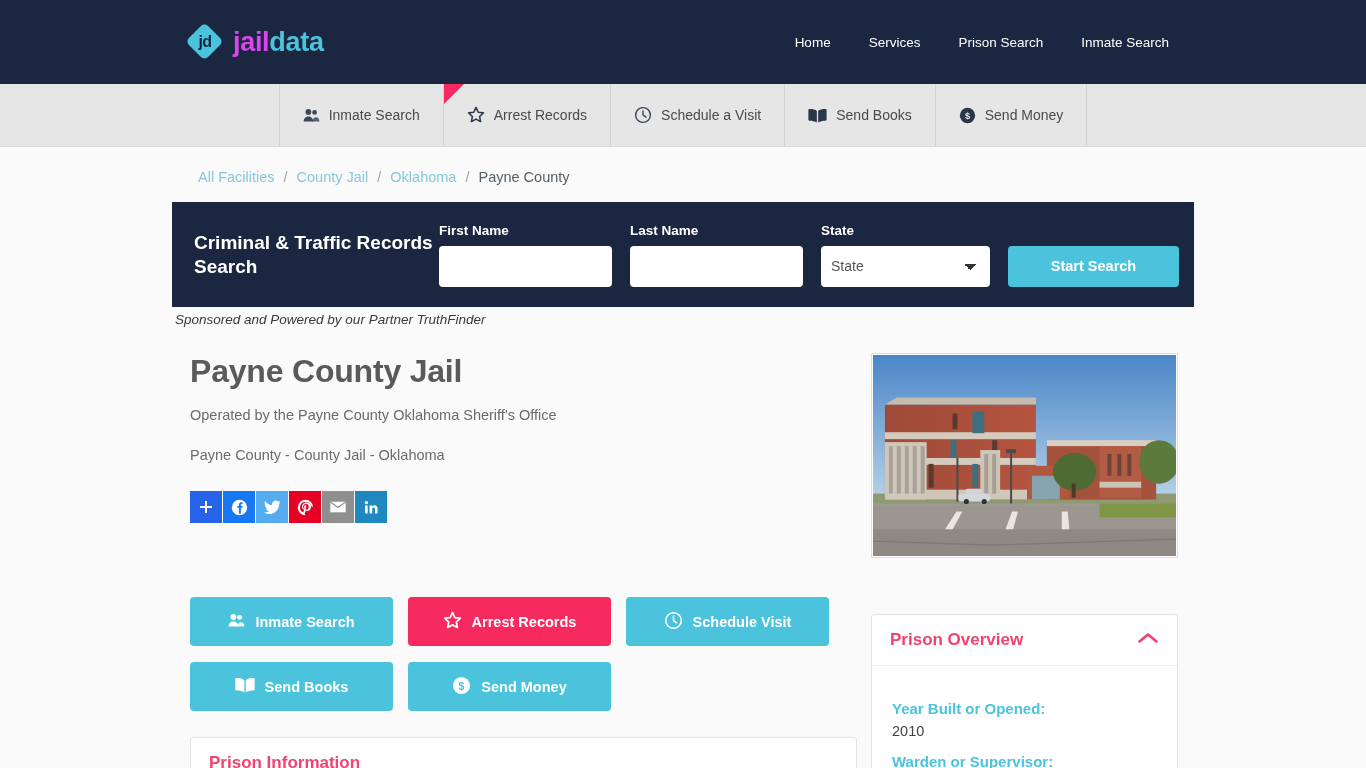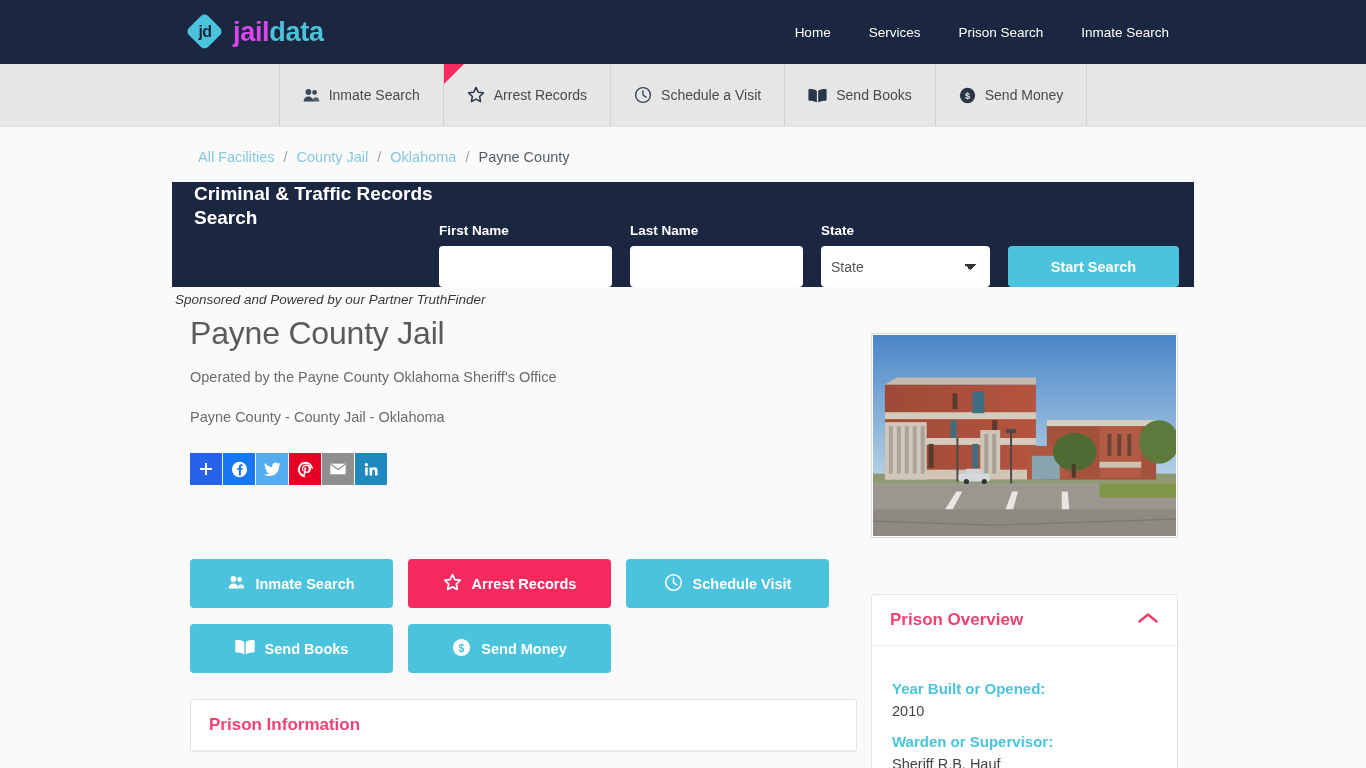--- a/index.html
+++ b/index.html
@@ -7,21 +7,21 @@
     margin: 0; padding: 0;
     width: 1366px; height: 768px;
     overflow: hidden;
     background: #fafafa;
     font-family: "Liberation Sans", sans-serif;
     color: #333;
   }
 
   
   .top-header {
-    height: 64px;
+    height: 84px;
     background: #1b2740;
     display: flex;
     align-items: center;
     position: relative;
   }
   .logo-wrap {
     position: absolute;
     left: 186px;
     display: flex;
     align-items: center;
@@ -129,20 +129,21 @@
   .breadcrumb a { color: #86c7e0; text-decoration: none; }
   .breadcrumb .sep { color: #9aa3ab; }
   .breadcrumb .current { color: #555e66; }
 
   
   .search-panel {
     margin-top: 17px;
     background: #1b2740;
     height: 105px;
     display: flex;
+    align-items: center;
     padding: 0 22px;
   }
   .search-title {
     color: #ffffff;
     font-size: 19px;
     font-weight: bold;
     line-height: 1.25;
     width: 245px;
     flex-shrink: 0;
   }
@@ -197,23 +198,23 @@
   .content-row {
     display: flex;
     padding: 0 16px;
     gap: 0;
   }
   .col-left { width: 680px; padding-left: 2px; }
   .col-right { width: 310px; margin-left: 14px; }
 
   .facility-title {
     font-size: 32px;
-    font-weight: 400;
+    font-weight: 700;
     color: #5a5a5a;
-    margin: 8px 0 0 0;
+    margin: 26px 0 0 0;
     letter-spacing: -0.2px;
   }
   .facility-sub {
     font-size: 14.5px;
     color: #6b6b6b;
     margin-top: 17px;
   }
   .facility-loc {
     font-size: 14.5px;
     color: #6b6b6b;

